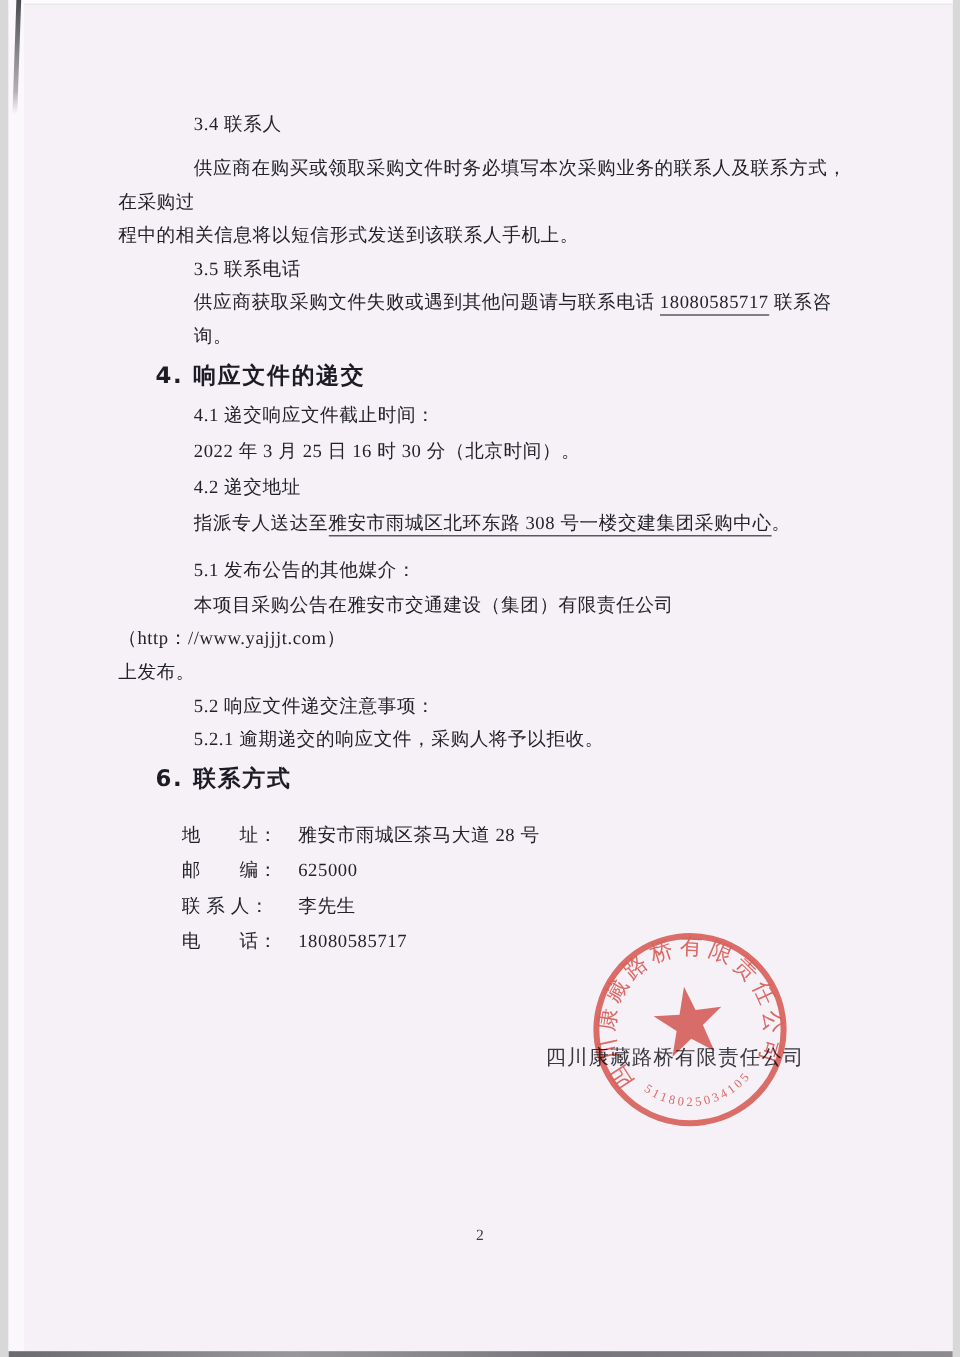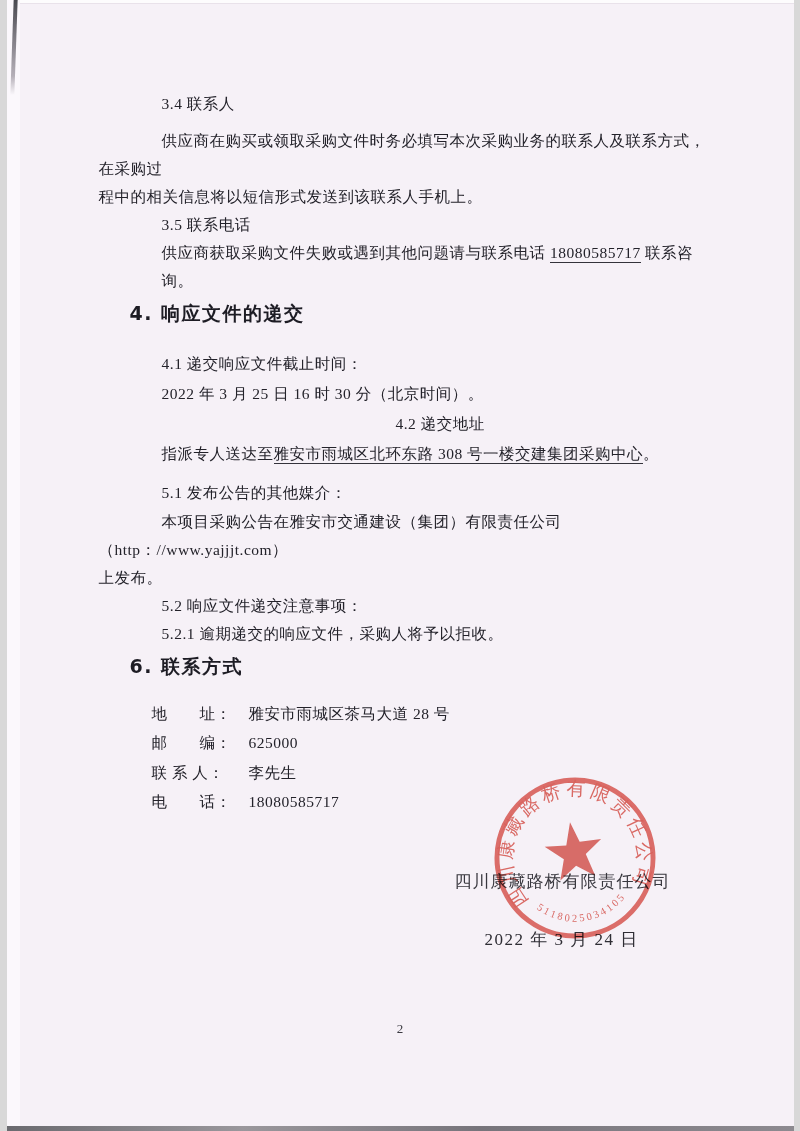--- a/index.html
+++ b/index.html
@@ -48,43 +48,42 @@
   <div class="edge-left-sliver"></div>
 
   <div class="doc">
     <p class="sub">3.4 联系人</p>
     <p class="para" style="margin-top:9px;">供应商在购买或领取采购文件时务必填写本次采购业务的联系人及联系方式，在采购过
 程中的相关信息将以短信形式发送到该联系人手机上。</p>
     <p class="sub">3.5 联系电话</p>
     <p class="sub"><span>供应商获取采购文件失败或遇到其他问题请与联系电话 </span><span class="u">18080585717</span><span> 联系咨询。</span></p>
 
     <p class="heading" style="margin-top:3px;">4. 响应文件的递交</p>
-    <p class="sub" style="margin-top:22px;">4.1 递交响应文件截止时间：</p>
+    <p class="sub" style="margin-top:5px;">4.1 递交响应文件截止时间：</p>
     <p class="sub" style="margin-top:2px;">2022 年 3 月 25 日 16 时 30 分（北京时间）。</p>
-    <p class="sub" style="margin-top:2px;text-align:center;">4.2 递交地址</p>
+    <p class="sub" style="margin-top:2px;">4.2 递交地址</p>
     <p class="sub" style="margin-top:2px;"><span>指派专人送达至</span><span class="u">雅安市雨城区北环东路 308 号一楼交建集团采购中心</span><span>。</span></p>
 
     <p class="sub" style="margin-top:11px;">5.1 发布公告的其他媒介：</p>
     <p class="para" style="margin-top:1px;">本项目采购公告在雅安市交通建设（集团）有限责任公司（http：//www.yajjjt.com）
 上发布。</p>
     <p class="sub">5.2 响应文件递交注意事项：</p>
     <p class="sub">5.2.1 逾期递交的响应文件，采购人将予以拒收。</p>
 
     <p class="heading" style="margin-top:3px;">6. 联系方式</p>
 
     <div class="contacts">
       <p class="contact-row"><span class="contact-label">地　　址：</span><span>雅安市雨城区茶马大道 28 号</span></p>
       <p class="contact-row"><span class="contact-label">邮　　编：</span><span>625000</span></p>
       <p class="contact-row"><span class="contact-label">联 系 人：</span><span>李先生</span></p>
       <p class="contact-row"><span class="contact-label">电　　话：</span><span>18080585717</span></p>
     </div>
   </div>
 
   <div class="signature">四川康藏路桥有限责任公司</div>
-  <div class="sig-date">2022 年 3 月 24 日</div>
 
   <svg class="stamp" viewBox="0 0 184 184" width="184" height="184">
     <defs>
       <path id="arcTop" d="M 40.4 128.2 A 63 63 0 1 1 143.6 128.2" fill="none"></path>
       <path id="arcBottom" d="M 44 134 A 64 64 0 0 0 140 134" fill="none"></path>
     </defs>
     <circle cx="92" cy="92" r="78" fill="none" stroke="#da4a40" stroke-width="5" opacity="0.92"></circle>
     <polygon points="92,56 98.9,76.5 120.5,76.7 103.2,89.6 109.6,112.3 92,99.8 74.4,112.3 80.8,91.6 63.5,76.7 85.1,78.5" fill="#d5453b" opacity="0.9"></polygon>
     <text font-size="19" letter-spacing="4" fill="#da4a40" opacity="0.95">
       <textPath href="#arcTop" startOffset="50%" text-anchor="middle">四川康藏路桥有限责任公司</textPath>

